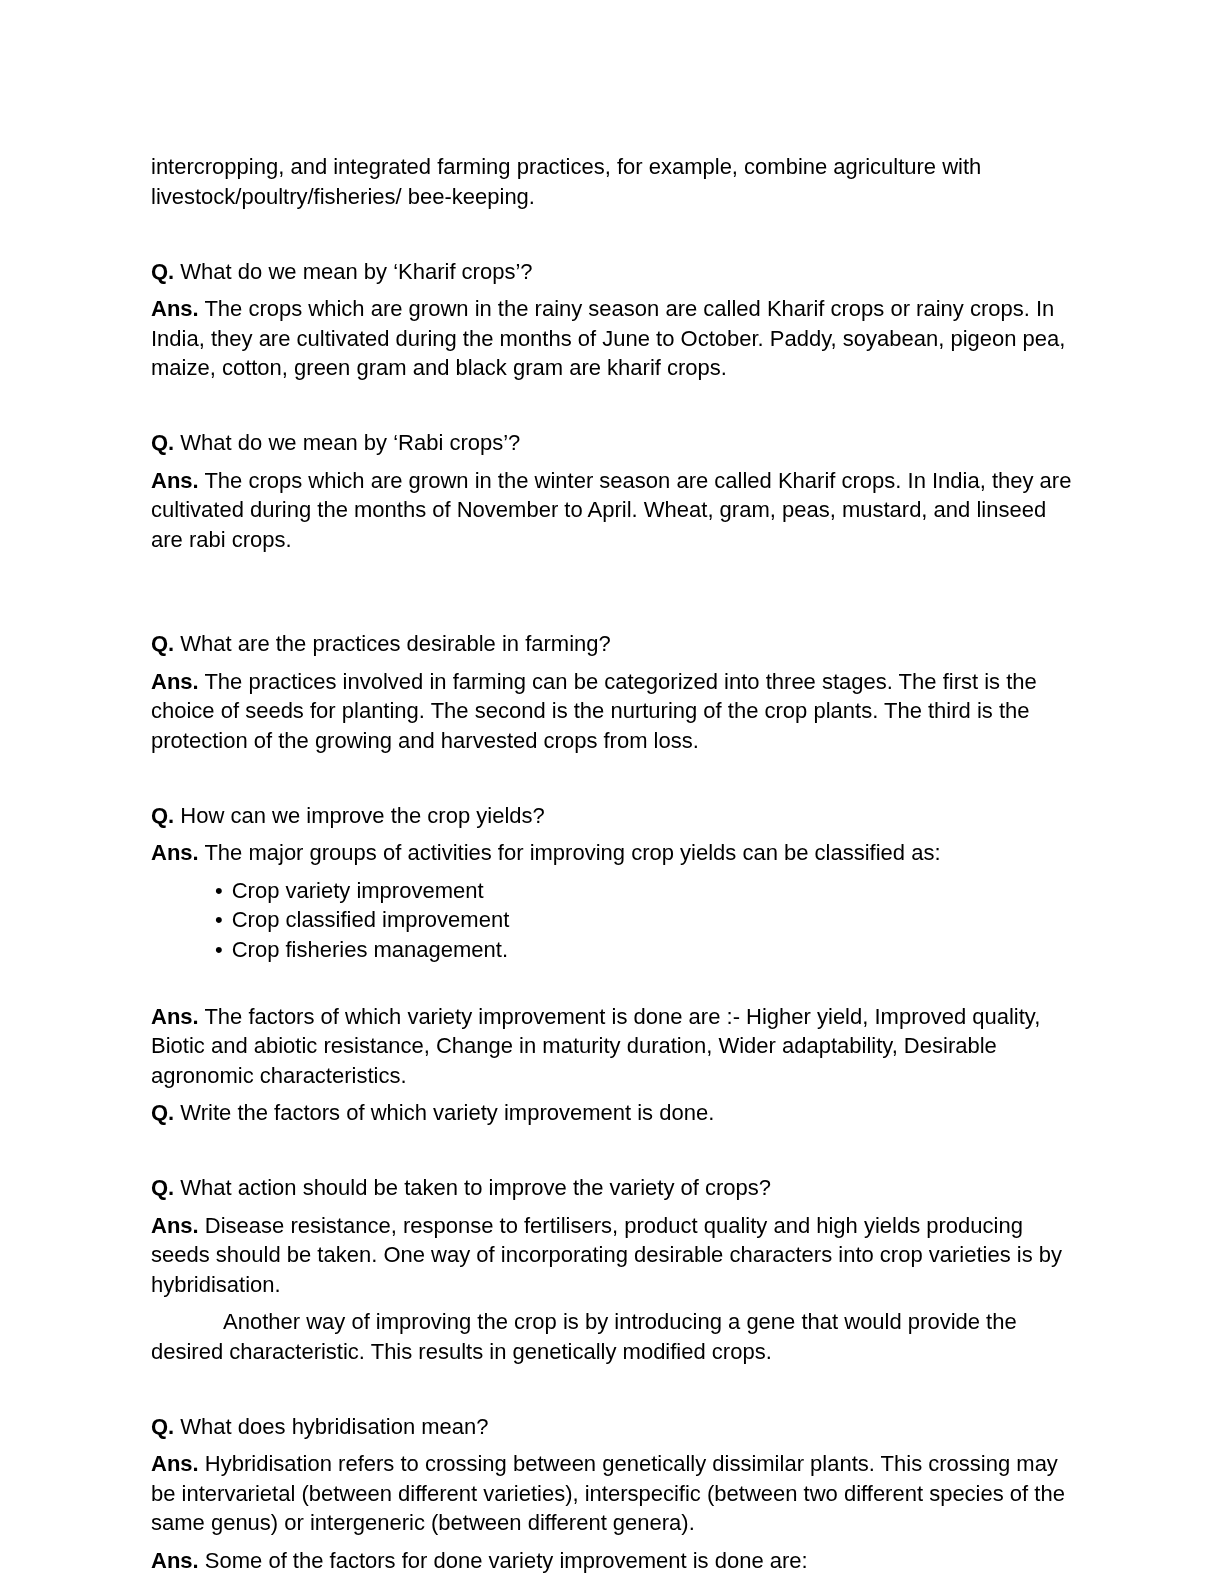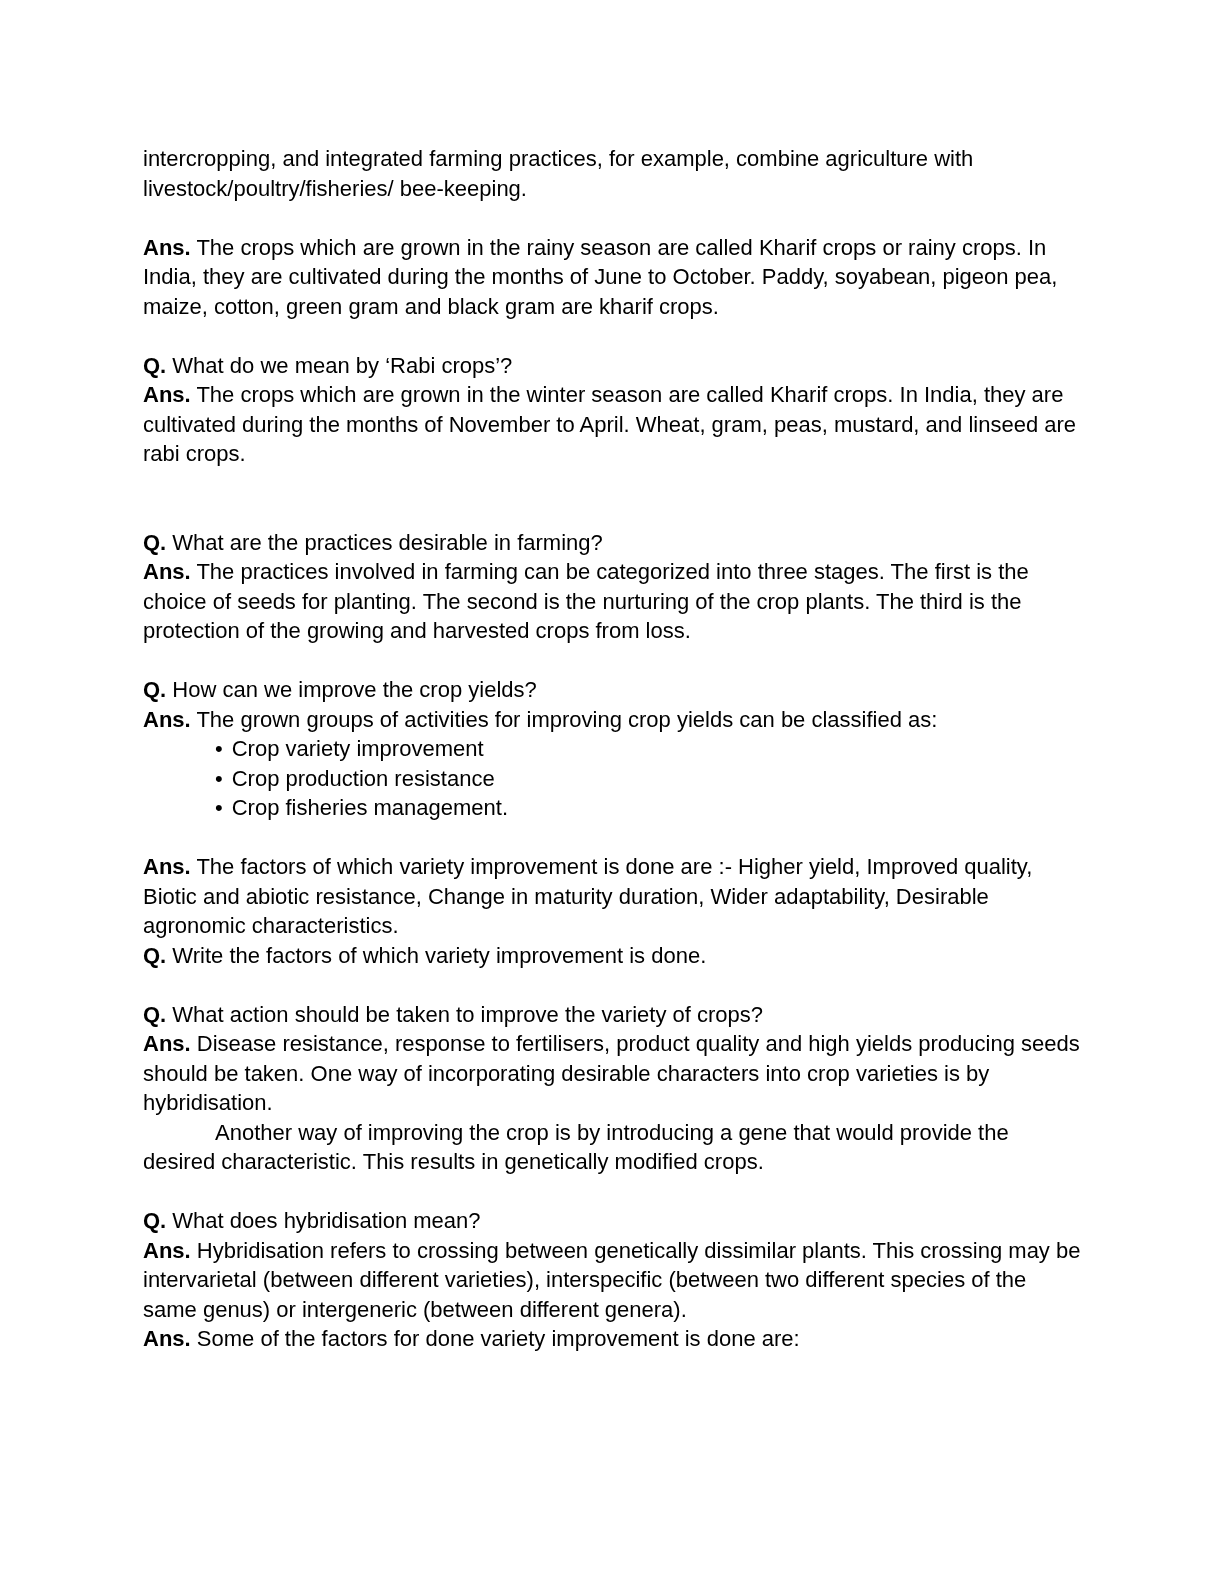--- a/index.html
+++ b/index.html
@@ -15,38 +15,39 @@
   }
   .page {
     box-sizing: border-box;
     width: 1224px;
     height: 1584px;
     padding: 144px 141px 0 143px;
     color: #000000;
     font-size: 22px;
     line-height: 29.5px;
   }
-  p { margin: 0; }
+  p { margin: 8px; }
   .gap  { height: 29.5px; }
   .gap2 { height: 59px; }
   b { font-weight: bold; }
   .bullet-line { padding-left: 72px; }
   .bullet { display: inline-block; margin-right: 9px; }
   .indent-first { text-indent: 72px; }
 </style>
 </head>
 <body>
 
 <div class="page">
 
   <p>intercropping, and integrated farming practices, for example, combine agriculture with livestock/poultry/fisheries/ bee-keeping.</p>
 
   <div class="gap"></div>
 
   <div>
+    <p><b>Q.</b> <span>What do we mean by ‘Kharif crops’?</span></p>
     <p><b>Ans.</b> <span>The crops which are grown in the rainy season are called Kharif crops or rainy crops. In India, they are cultivated during the months of June to October. Paddy, soyabean, pigeon pea, maize, cotton, green gram and black gram are kharif crops.</span></p>
   </div>
 
   <div class="gap"></div>
 
   <div>
     <p><b>Q.</b> <span>What do we mean by ‘Rabi crops’?</span></p>
     <p><b>Ans.</b> <span>The crops which are grown in the winter season are called Kharif crops. In India, they are cultivated during the months of November to April. Wheat, gram, peas, mustard, and linseed are rabi crops.</span></p>
   </div>
 
@@ -54,23 +55,23 @@
 
   <div>
     <p><b>Q.</b> <span>What are the practices desirable in farming?</span></p>
     <p><b>Ans.</b> <span>The practices involved in farming can be categorized into three stages. The first is the choice of seeds for planting. The second is the nurturing of the crop plants. The third is the protection of the growing and harvested crops from loss.</span></p>
   </div>
 
   <div class="gap"></div>
 
   <div>
     <p><b>Q.</b> <span>How can we improve the crop yields?</span></p>
-    <p><b>Ans.</b> <span>The grown groups of activities for improving crop yields can be classified as:</span></p>
+    <p><b>Ans.</b> <span>The major groups of activities for improving crop yields can be classified as:</span></p>
     <div class="bullet-line"><span class="bullet">•</span><span>Crop variety improvement</span></div>
-    <div class="bullet-line"><span class="bullet">•</span><span>Crop production resistance</span></div>
+    <div class="bullet-line"><span class="bullet">•</span><span>Crop classified improvement</span></div>
     <div class="bullet-line"><span class="bullet">•</span><span>Crop fisheries management.</span></div>
   </div>
 
   <div class="gap"></div>
 
   <div>
     <p><b>Ans.</b> <span>The factors of which variety improvement is done are :- Higher yield, Improved quality, Biotic and abiotic resistance, Change in maturity duration, Wider adaptability, Desirable agronomic characteristics.</span></p>
     <p><b>Q.</b> <span>Write the factors of which variety improvement is done.</span></p>
   </div>
 

